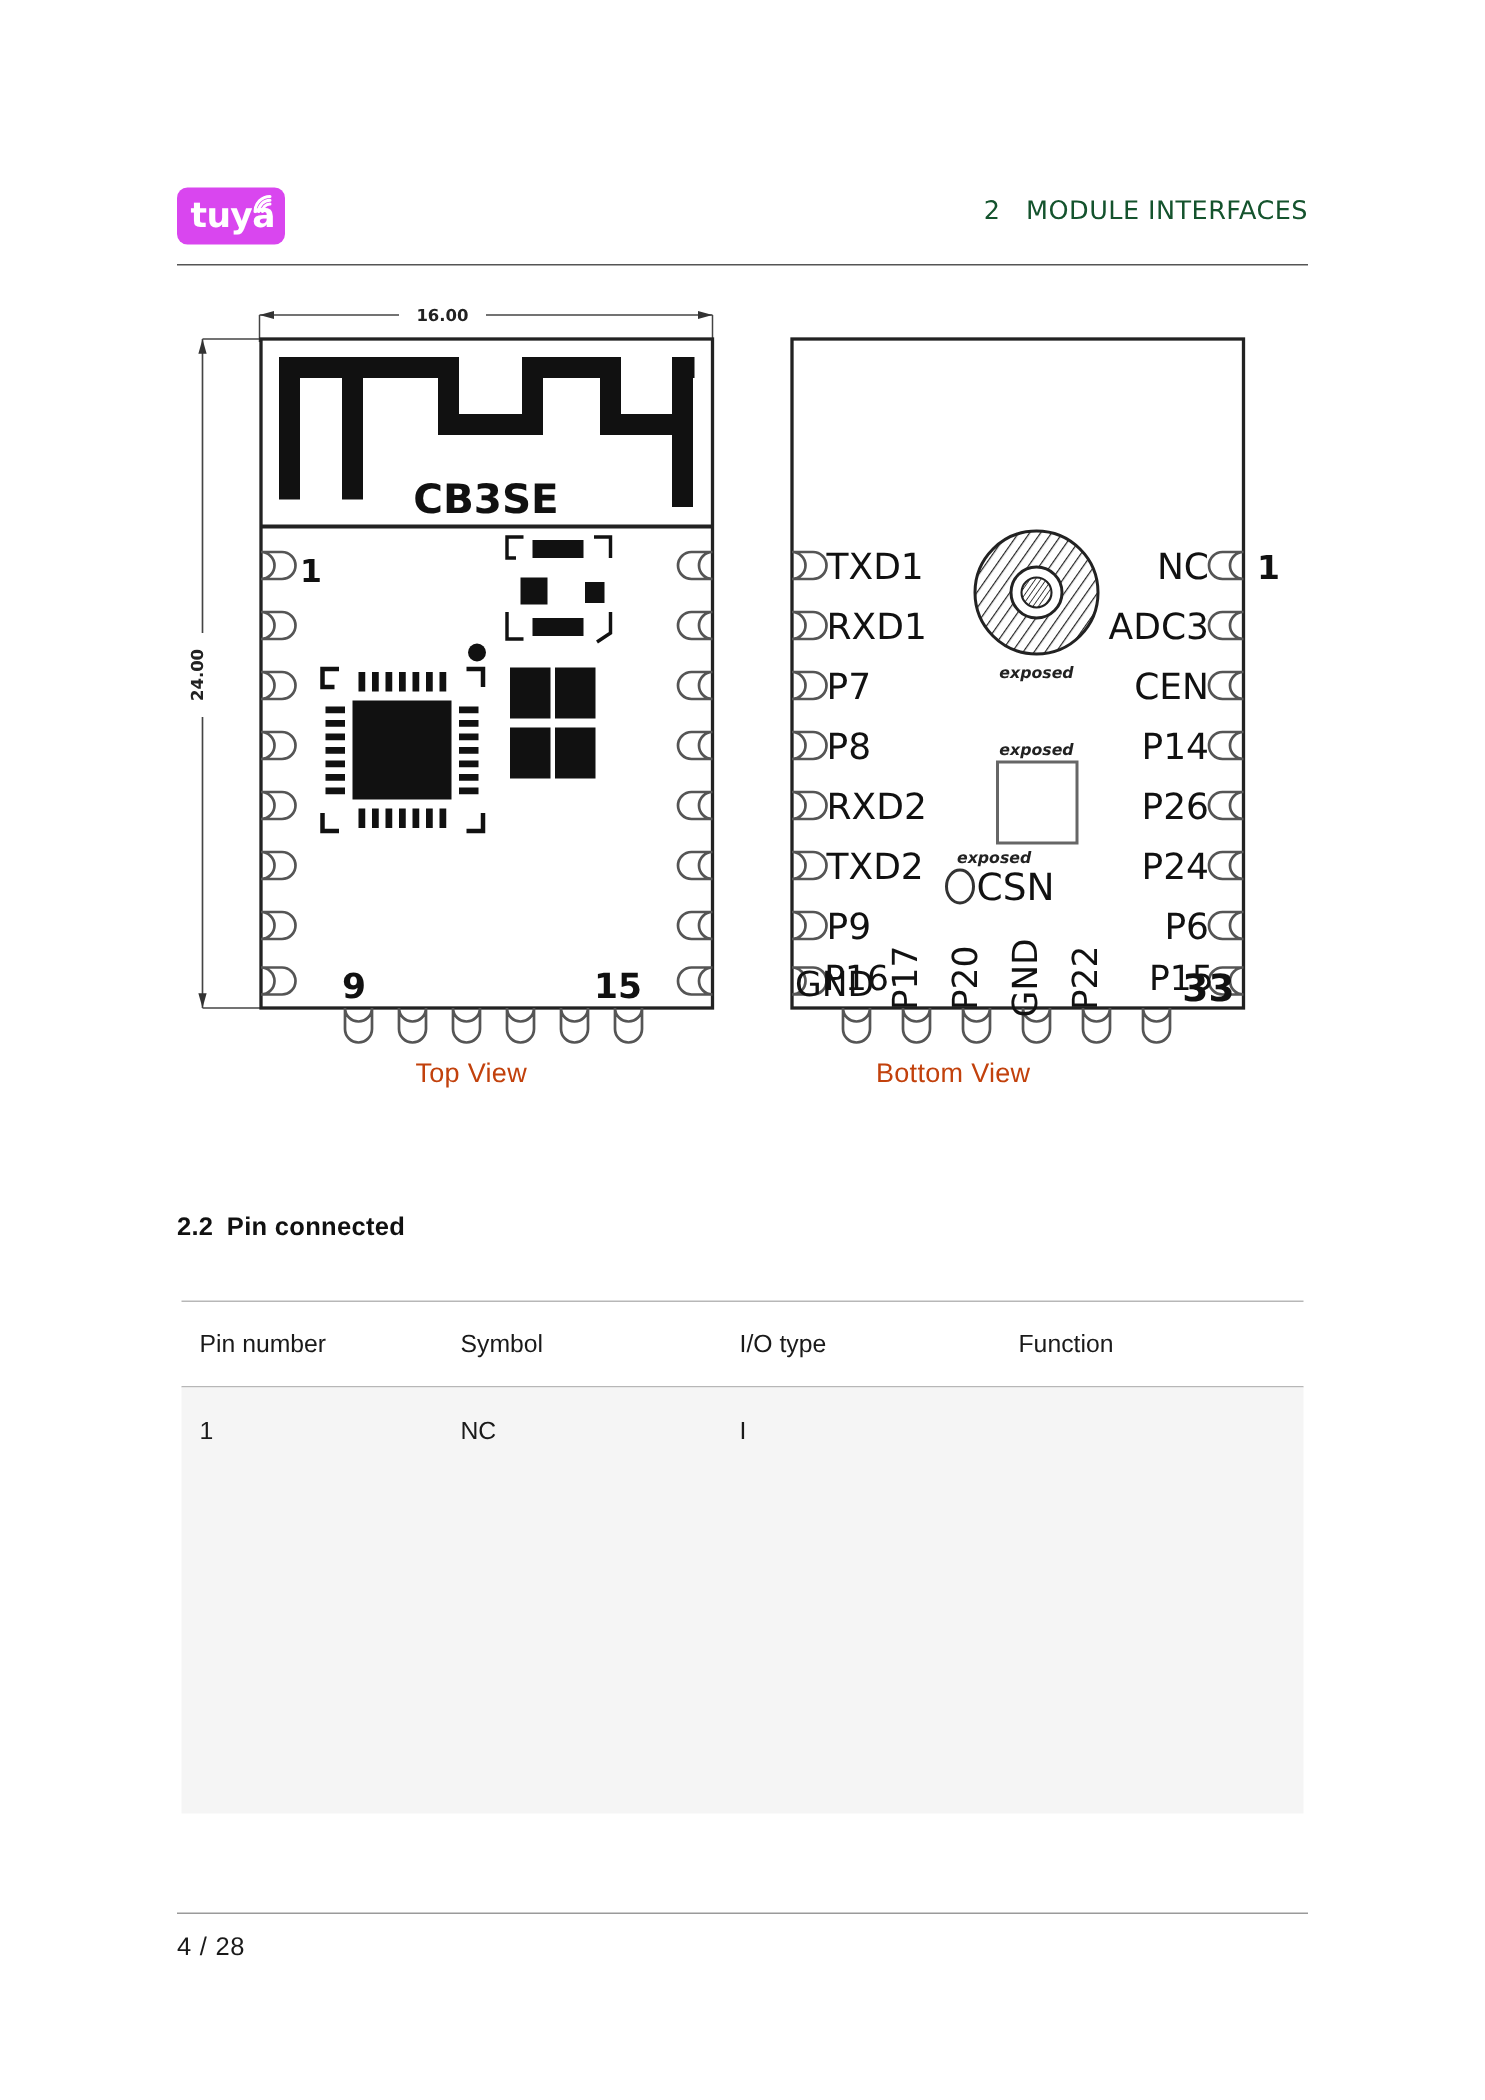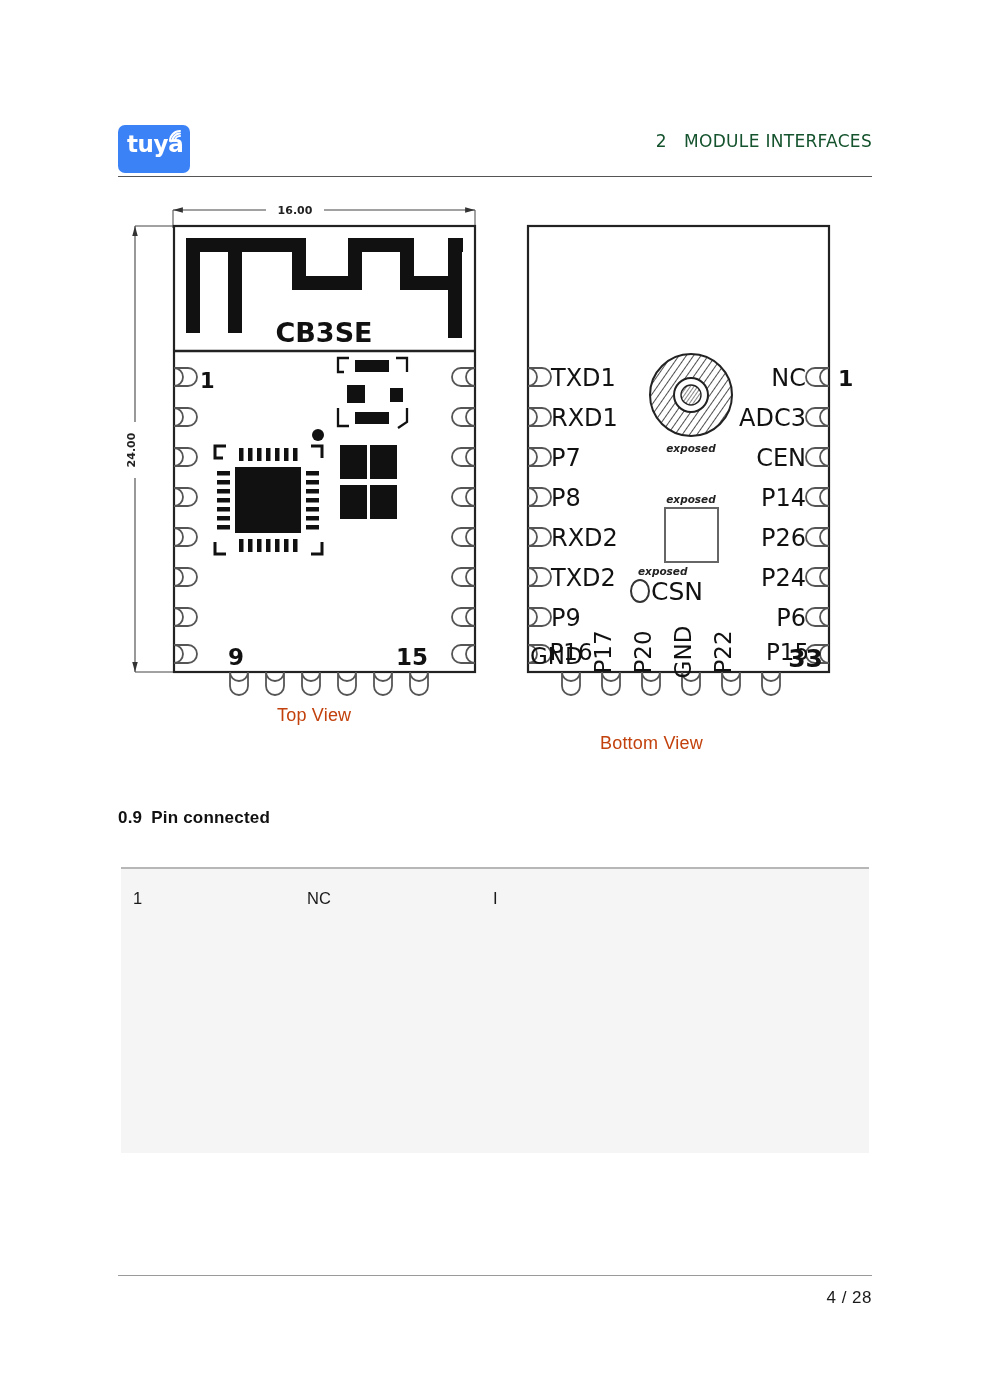--- a/index.html
+++ b/index.html
@@ -22,22 +22,22 @@
     left: 118px;
     top: 125px;
     width: 754px;
     height: 52px;
   }
   .logo {
     position: absolute;
     left: 0;
     top: 0;
     width: 72px;
-    height: 48px;
-    background: #3b82f6;
+    height: 38px;
+    background: #d946ef;
     border-radius: 7px;
     overflow: hidden;
   }
   .logo-text {
     position: absolute;
     left: 9px;
     top: 5px;
     font-size: 23px;
     font-weight: bold;
     color: #ffffff;
@@ -83,21 +83,21 @@
   .figure-svg { display: block; }
 
   .view-caption {
     position: absolute;
     font-size: 18px;
     color: #c2410c;
     font-family: "Liberation Sans", sans-serif;
     letter-spacing: 0.2px;
   }
   .caption-top { left: 159px; top: 515px; }
-  .caption-bottom { left: 482px; top: 515px; margin-top: 28px; }
+  .caption-bottom { left: 466px; top: 515px; }
 
   
   .section-heading {
     position: absolute;
     left: 118px;
     top: 808px;
     font-size: 17px;
     font-weight: bold;
     color: #111111;
     letter-spacing: 0.2px;
@@ -148,21 +148,21 @@
     left: 118px;
     top: 1275px;
     width: 754px;
   }
   .footer-rule {
     width: 100%;
     height: 1px;
     background: #9a9a9a;
   }
   .footer-num {
-    text-align: right;
+    text-align: left;
     font-size: 17px;
     color: #1a1a1a;
     margin-top: 12px;
     letter-spacing: 0.5px;
   }
 </style>
 </head>
 <body>
 
 <div class="page-header">
@@ -411,25 +411,31 @@
       <text x="322" y="196" font-family="'DejaVu Sans',sans-serif" font-size="22" font-weight="bold" fill="#111">1</text>
       <text x="307" y="477" font-family="'DejaVu Sans',sans-serif" font-size="25" font-weight="bold" fill="#111" text-anchor="end">33</text>
     </g>
   </svg>
 
   <div class="view-caption caption-top">Top View</div>
   <div class="view-caption caption-bottom">Bottom View</div>
 </div>
 
 <div class="section-heading">
-  <span class="num">0.9</span><span>Pin connected</span>
+  <span class="num">2.2</span><span>Pin connected</span>
 </div>
 
 <div class="pin-table">
   <div class="tbl-rule-top"></div>
+  <div class="tbl-head">
+    <div class="cell col-pin">Pin number</div>
+    <div class="cell col-sym">Symbol</div>
+    <div class="cell col-io">I/O type</div>
+    <div class="cell col-fn">Function</div>
+  </div>
   <div class="tbl-rule-mid"></div>
   <div class="tbl-body-row">
     <div class="cell col-pin">1</div>
     <div class="cell col-sym">NC</div>
     <div class="cell col-io">I</div>
   </div>
 </div>
 
 <div class="page-footer">
   <div class="footer-rule"></div>

